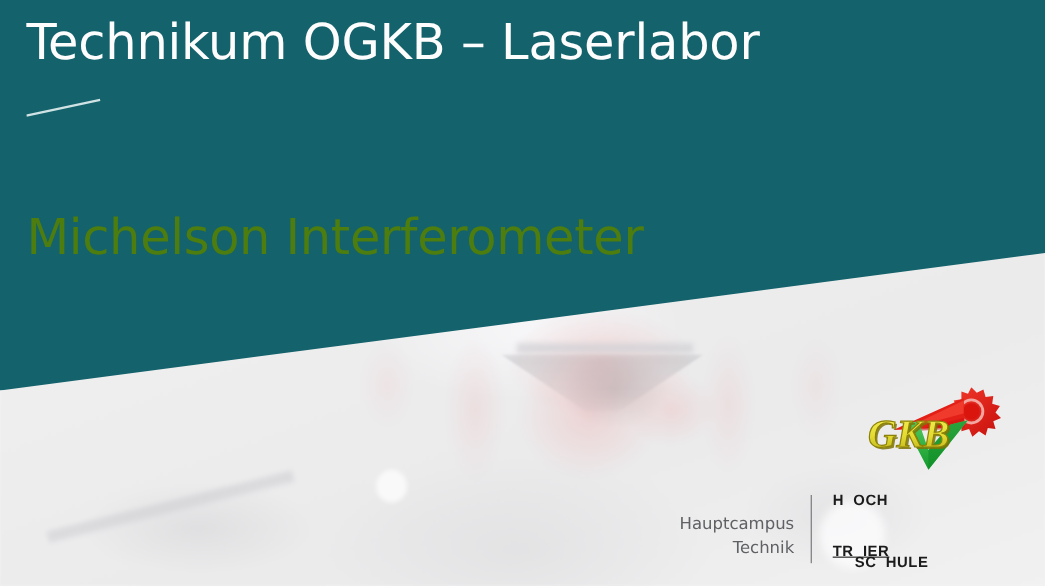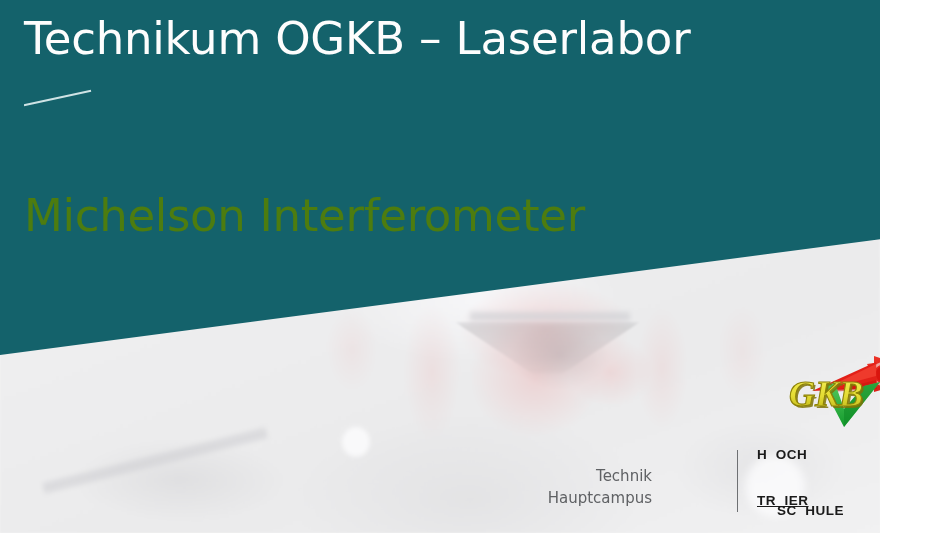--- a/index.html
+++ b/index.html
@@ -2,21 +2,21 @@
 <html><head>
 <meta charset="utf-8">
 <style>
   html, body {
     margin: 0;
     padding: 0;
     background: #ffffff;
   }
   #slide {
     position: relative;
-    width: 880px;
+    width: 950px;
     height: 533px;
     overflow: hidden;
     font-family: "DejaVu Sans", sans-serif;
     background: #f2f2f2;
   }
 
   
   .photo {
     position: absolute;
     inset: 0;
@@ -192,22 +192,22 @@
   <div class="rule">
     <svg width="72" height="20" viewBox="0 0 72 20" aria-hidden="true">
       <line x1="1" y1="17" x2="66" y2="3" stroke="#cfe3e5" stroke-width="2.1" stroke-linecap="square"></line>
     </svg>
   </div>
 
 
   <div class="headline">Michelson Interferometer</div>
 
   <div class="campus-text">
+    <div>Hauptcampus</div>
     <div>Technik</div>
-    <div>Hauptcampus</div>
   </div>
 
   <div class="divider"></div>
 
   <div class="hs-logo">
     <div class="hs-line hs-l1">H  OCH</div>
     <div class="hs-line hs-l2">SC  HULE</div>
     <div class="hs-line hs-l3">TR  IER</div>
   </div>
 

